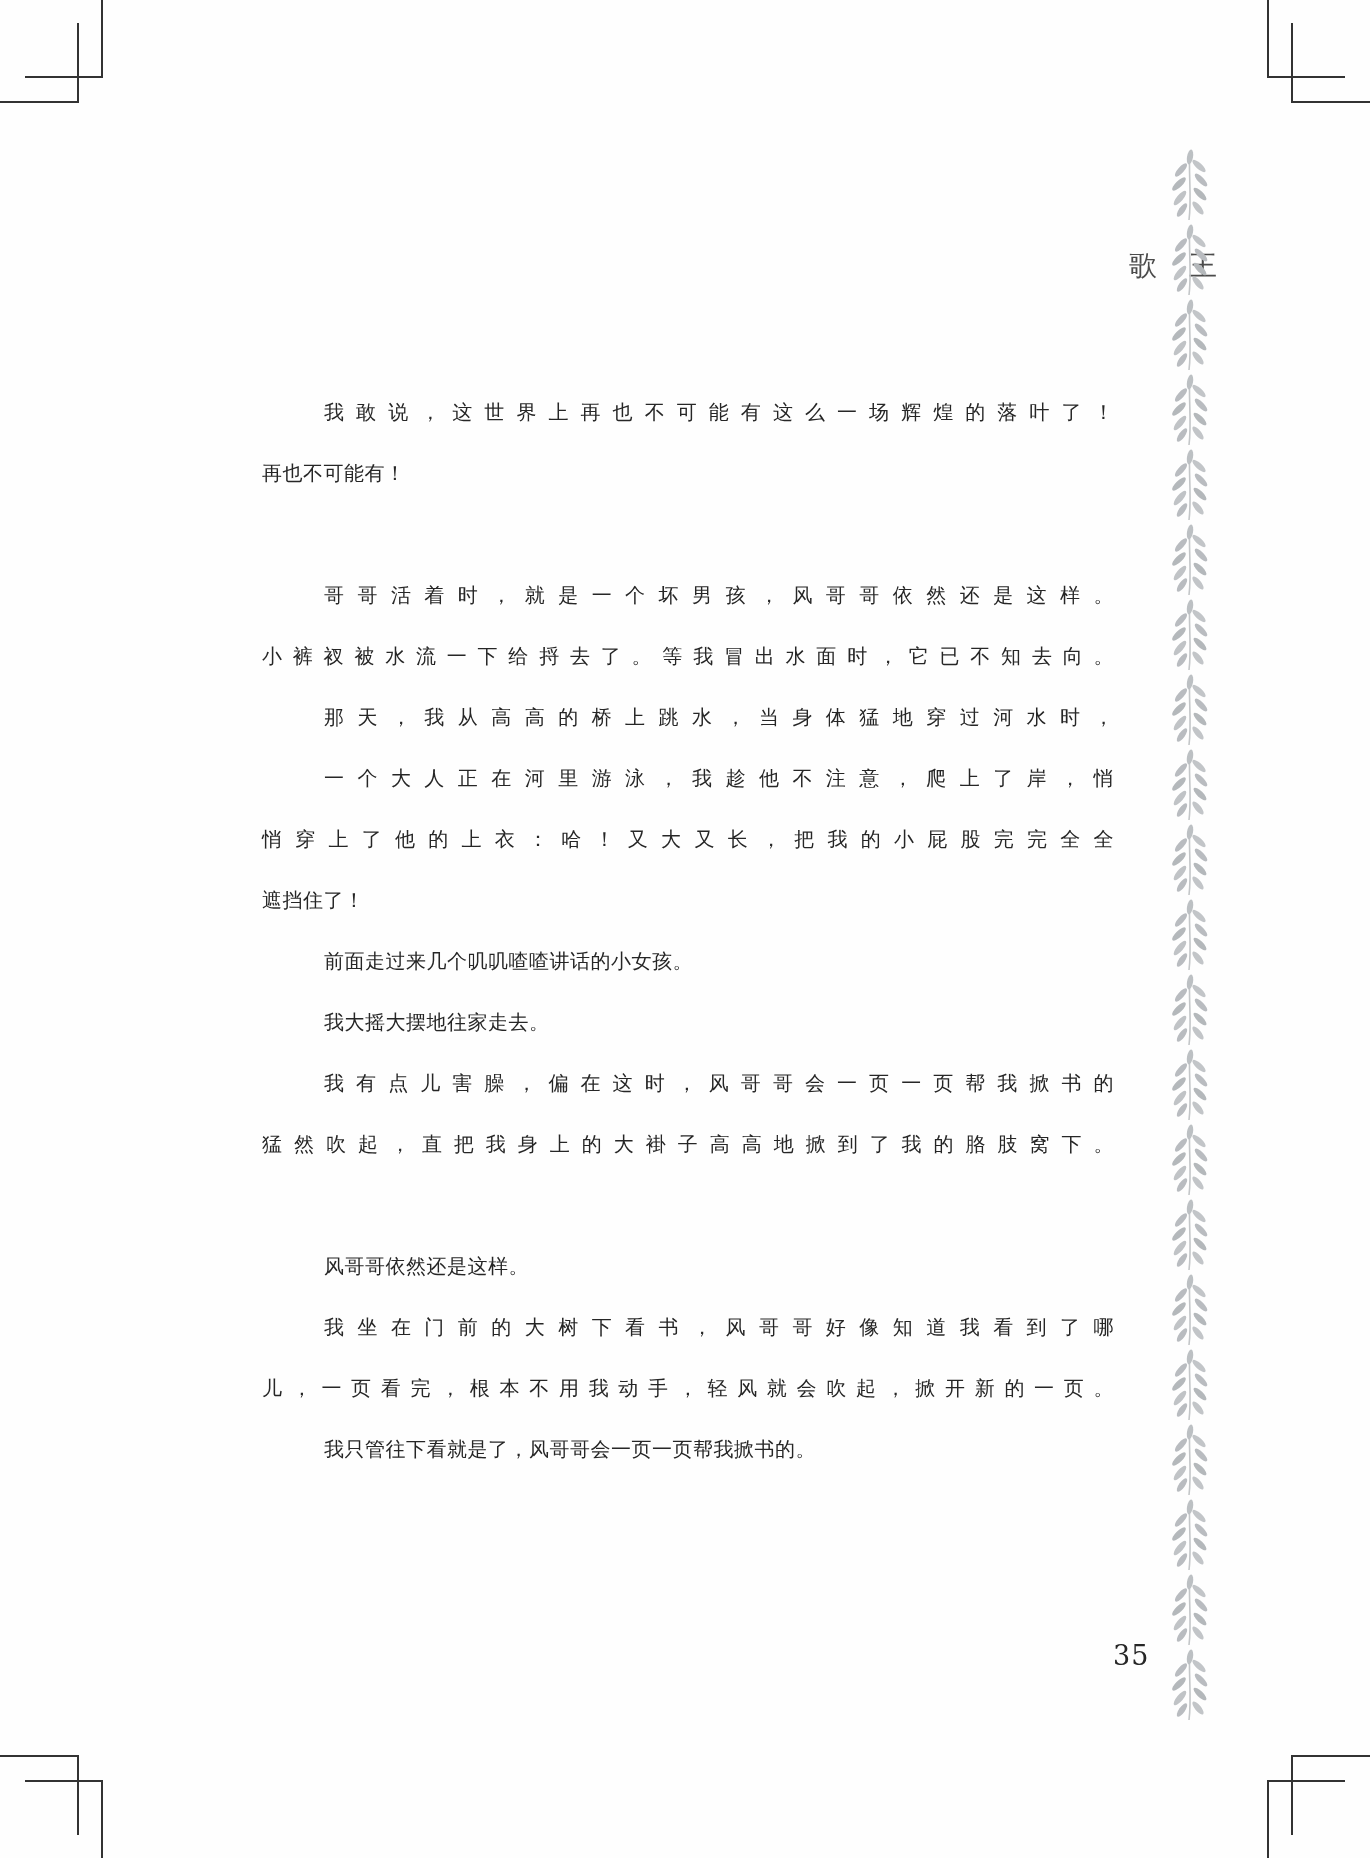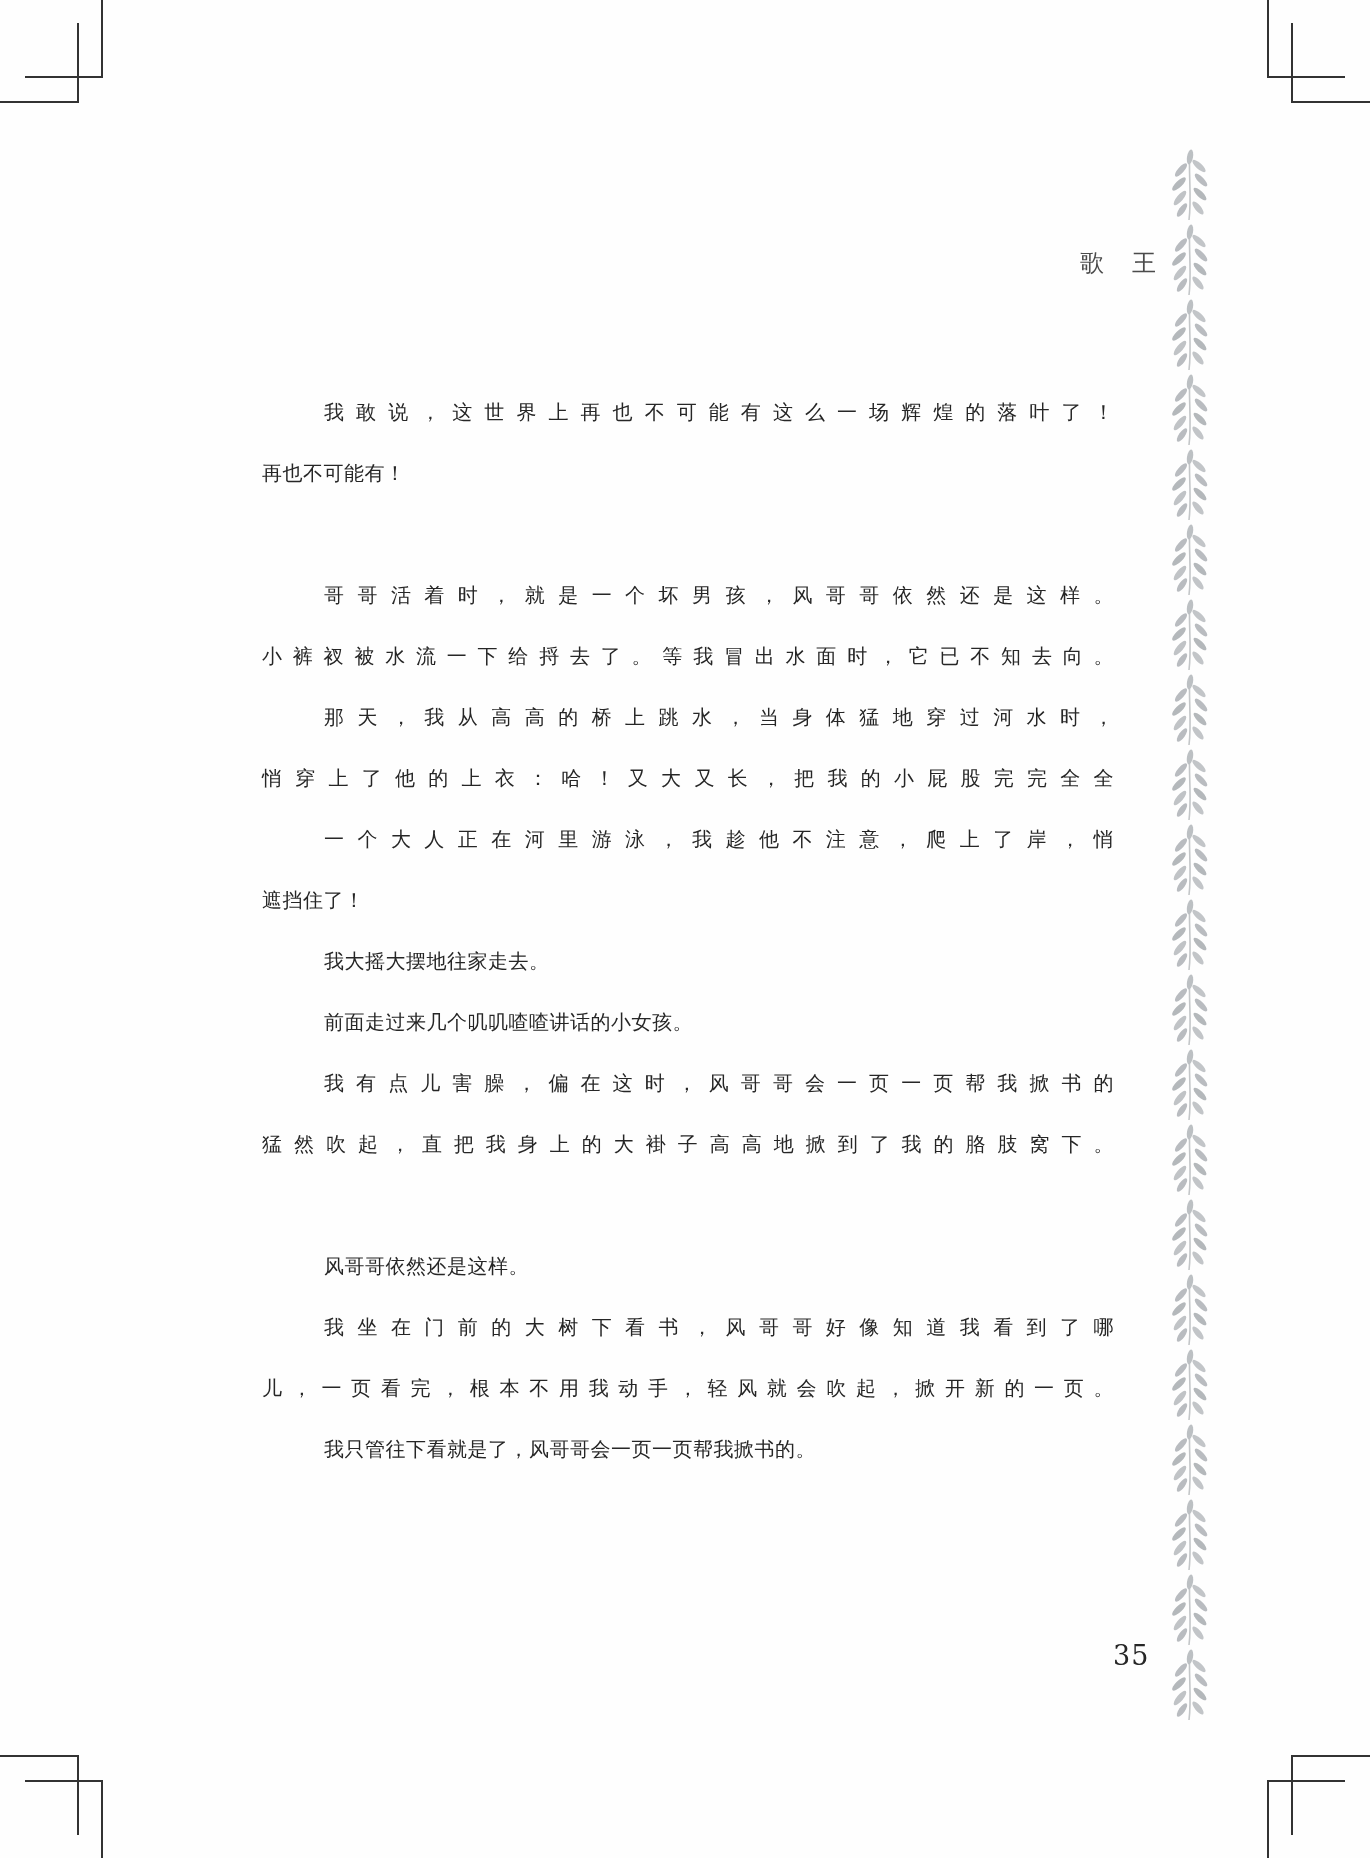--- a/index.html
+++ b/index.html
@@ -38,23 +38,23 @@
   .bl-h2 { left: 0;     bottom: 101px;  width: 79px; height: 2px;  }
   
   .br-v1 { right: 101px; bottom: 0;     width: 2px;  height: 78px; }
   .br-h1 { right: 25px;  bottom: 76px;  width: 78px; height: 2px;  }
   .br-v2 { right: 77px;  bottom: 23px;  width: 2px;  height: 80px; }
   .br-h2 { right: 0;     bottom: 101px; width: 79px; height: 2px;  }
 
   
   .running-header {
     position: absolute;
-    left: 1080px;
+    left: 1129px;
     top: 247px;
-    font-size: 24px;
+    font-size: 28px;
     color: var(--header-color, #4b4b4b);
     letter-spacing: 2px;
     white-space: nowrap;
   }
 
   
   .ornament {
     position: absolute;
     left: 1167px;
     top: 148px;
@@ -162,25 +162,25 @@
       <use href="#sprig" y="1500"></use>
   </svg>
 
   <div class="text-block">
     <div class="line indent fill">我敢说，这世界上再也不可能有这么一场辉煌的落叶了！</div>
     <div class="line">再也不可能有！</div>
     <div class="line blank"></div>
     <div class="line indent fill">哥哥活着时，就是一个坏男孩，风哥哥依然还是这样。</div>
     <div class="line fill">小裤衩被水流一下给捋去了。等我冒出水面时，它已不知去向。</div>
     <div class="line indent fill">那天，我从高高的桥上跳水，当身体猛地穿过河水时，</div>
+    <div class="line indent fill">一个大人正在河里游泳，我趁他不注意，爬上了岸，悄</div>
     <div class="line fill">悄穿上了他的上衣：哈！又大又长，把我的小屁股完完全全</div>
-    <div class="line indent fill">一个大人正在河里游泳，我趁他不注意，爬上了岸，悄</div>
     <div class="line">遮挡住了！</div>
+    <div class="line indent">前面走过来几个叽叽喳喳讲话的小女孩。</div>
     <div class="line indent">我大摇大摆地往家走去。</div>
-    <div class="line indent">前面走过来几个叽叽喳喳讲话的小女孩。</div>
     <div class="line indent fill">我有点儿害臊，偏在这时，风哥哥会一页一页帮我掀书的</div>
     <div class="line fill">猛然吹起，直把我身上的大褂子高高地掀到了我的胳肢窝下。</div>
     <div class="line blank"></div>
     <div class="line indent">风哥哥依然还是这样。</div>
     <div class="line indent fill">我坐在门前的大树下看书，风哥哥好像知道我看到了哪</div>
     <div class="line fill">儿，一页看完，根本不用我动手，轻风就会吹起，掀开新的一页。</div>
     <div class="line indent">我只管往下看就是了，风哥哥会一页一页帮我掀书的。</div>
   </div>
 
   <div class="folio">35</div>

